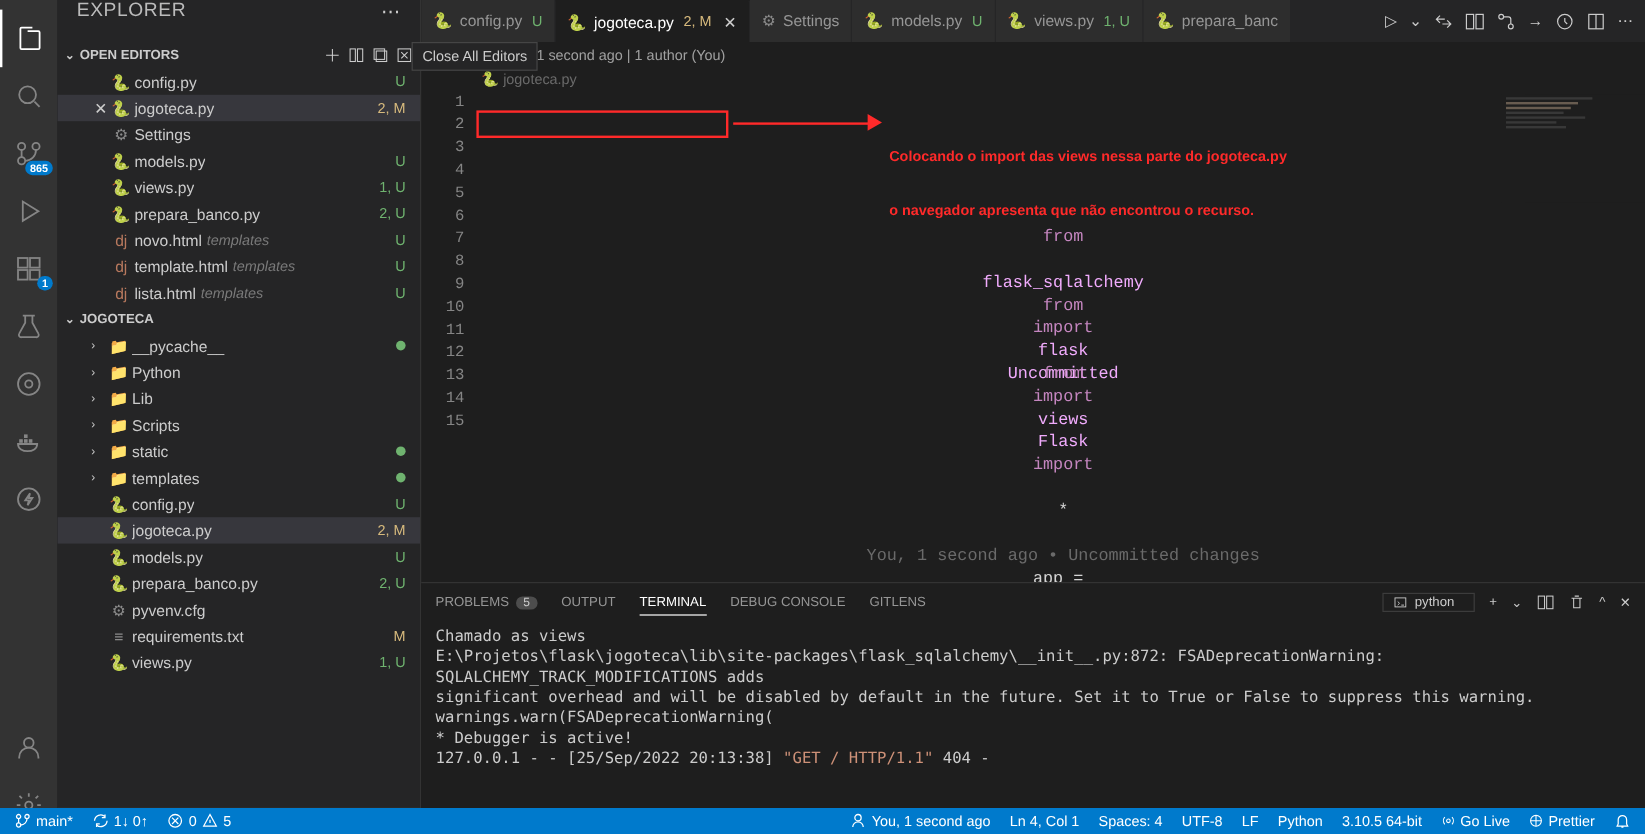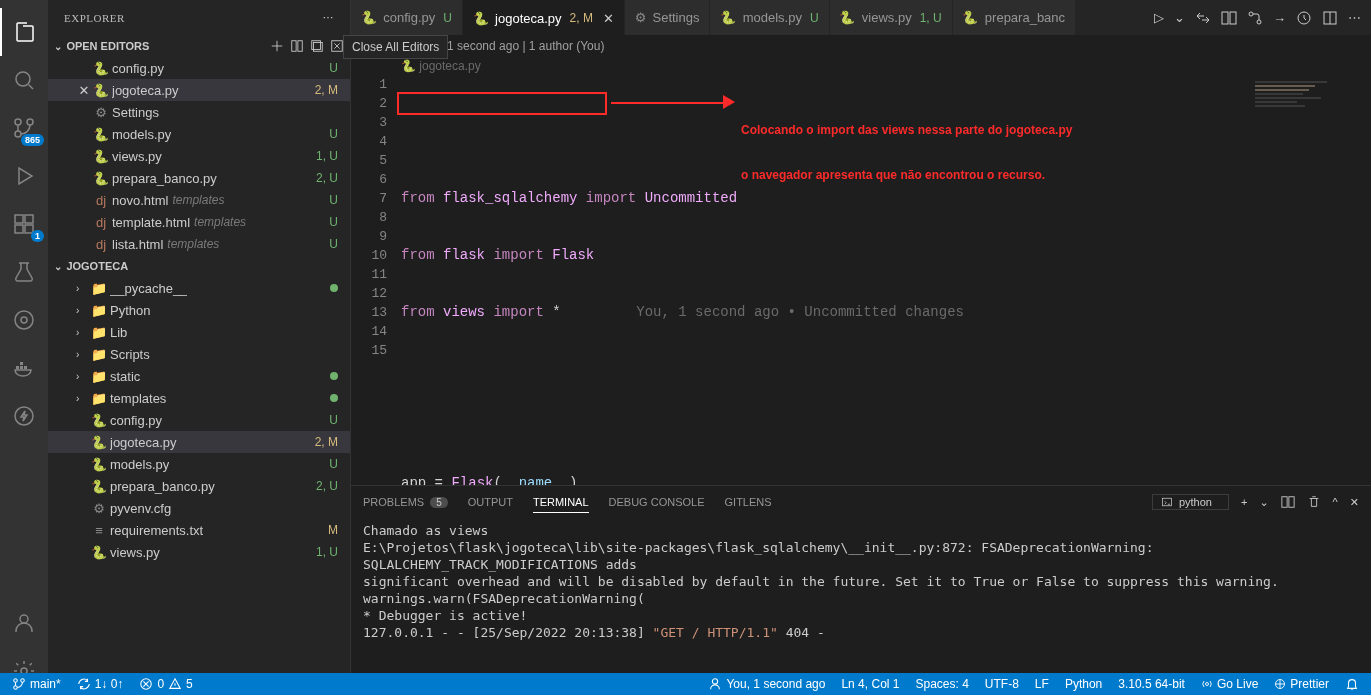--- a/index.html
+++ b/index.html
@@ -50,27 +50,25 @@
 .sidebar {
   width: 303px;
   background: #252526;
   display: flex;
   flex-direction: column;
   border-right: 1px solid #333;
 }
 .sidebar-header {
   height: 35px;
   display: flex;
-  align-items: center;
   padding: 0 16px;
-  font-size: 11px;
+  font-size: 16px;
   letter-spacing: 0.5px;
   color: #bbbbbb;
   justify-content: space-between;
-  font-family: Liberation Serif, serif;
 }
 .sidebar-header .dots { color: #cccccc; cursor: pointer; }
 .section-header {
   height: 22px;
   display: flex;
   align-items: center;
   padding: 0 6px;
   font-size: 11px;
   font-weight: 700;
   color: #cccccc;
@@ -194,21 +192,21 @@
 }
 .gutter div { height: 19px; }
 .code {
   padding-top: 18px;
   line-height: 19px;
   white-space: pre;
   flex: 1;
   color: #d4d4d4;
   position: relative;
 }
-.code .row { height: 19px; display: flex; align-items: center; }
+.code .row { height: 19px; display: flex; align-items: center; flex-direction: column; }
 .kw { color: #c586c0; }
 .mod { color: #f0abfc; }
 .var { color: #9cdcfe; }
 .comment-inline { color: #6a6a6a; }
 .highlight-box {
   position: absolute;
   border: 2px solid #ff2a2a;
   top: 35px;
   left: -4px;
   width: 210px;

